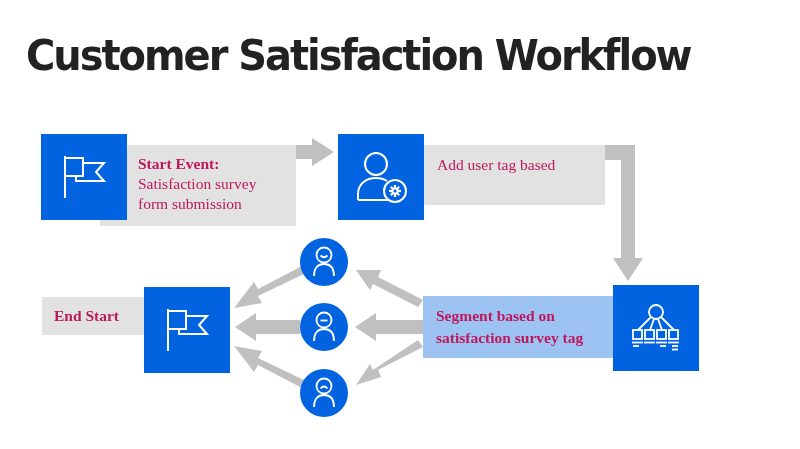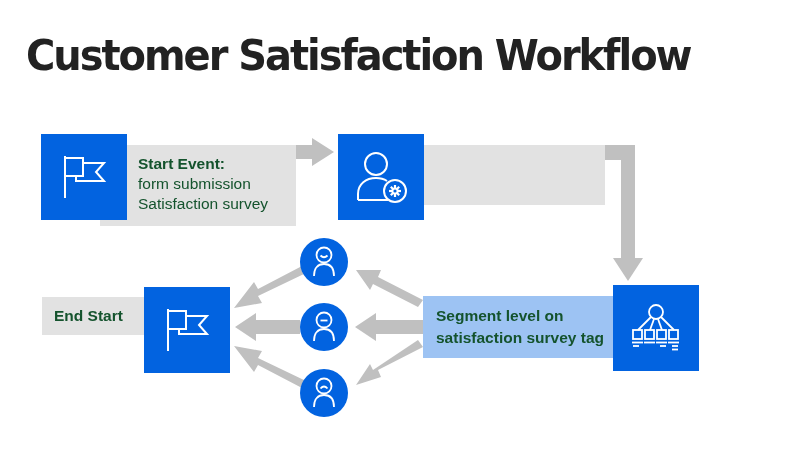--- a/index.html
+++ b/index.html
@@ -7,21 +7,21 @@
   .title {
     position: absolute; left: 26px; top: 30px;
     font-family: "DejaVu Sans", sans-serif; font-weight: bold;
     font-size: 43px; letter-spacing: -2.2px; color: #222222; white-space: nowrap;
     transform: scaleX(0.93); transform-origin: left center;
   }
   svg.connectors { position: absolute; left: 0; top: 0; }
   .grey-box { position: absolute; background: #e2e2e2; }
   .blue-box { position: absolute; background: #0263e0; width: 86px; height: 86px; }
   .lb-box { position: absolute; background: #9dc3f3; }
-  .txt { position: absolute; color: #14532d; font-size: 15.5px; line-height: 20px; }
+  .txt { position: absolute; color: #be185d; font-size: 15.5px; line-height: 20px; font-family: Liberation Serif, serif; }
   .txt b { font-weight: bold; display: block; }
   .circle { position: absolute; width: 48px; height: 48px; border-radius: 50%; background: #0263e0; }
   .icon svg { width: 100%; height: 100%; display: block; }
 </style>
 </head>
 <body>
 
 <div class="title">Customer Satisfaction Workflow</div>
 
 <svg class="connectors" width="800" height="449">
@@ -46,22 +46,22 @@
   <svg viewBox="0 0 86 86">
     <g fill="none" stroke="#ffffff" stroke-width="2" stroke-linejoin="miter">
       <line x1="24" y1="22" x2="24" y2="64"></line>
       <polyline points="24,24 42,24 42,42 24,42"></polyline>
       <polyline points="42,29 63,29 55,38 63,47 35,47 35,42"></polyline>
     </g>
   </svg>
 </div>
 <div class="txt" style="left:138px; top:154px;">
   <b>Start Event:</b>
+  <div>Satisfaction survey</div>
   <div>form submission</div>
-  <div>Satisfaction survey</div>
 </div>
 
 <div class="grey-box" style="left:424px; top:145px; width:181px; height:60px;"></div>
 <div class="blue-box icon" style="left:338px; top:134px;">
   <svg viewBox="0 0 86 86">
     <g fill="none" stroke="#ffffff" stroke-width="2">
       <circle cx="38" cy="30" r="11"></circle>
       <path d="M20,66 L20,60 C20,50 28,44 38,44 C42,44 46,45 49,47"></path>
       <line x1="20" y1="66" x2="50" y2="66"></line>
       <circle cx="57" cy="57" r="11" fill="#0263e0"></circle>
@@ -72,20 +72,21 @@
         <line x1="57" y1="51" x2="57" y2="63"></line>
         <line x1="51" y1="57" x2="63" y2="57"></line>
         <line x1="52.8" y1="52.8" x2="61.2" y2="61.2"></line>
         <line x1="61.2" y1="52.8" x2="52.8" y2="61.2"></line>
       </g>
       <circle cx="57" cy="57" r="1.6" fill="#0263e0"></circle>
     </g>
   </svg>
 </div>
 <div class="txt" style="left:437px; top:155px;">
+  <div>Add user tag based</div>
 </div>
 
 <div class="lb-box" style="left:423px; top:296px; width:190px; height:62px;"></div>
 <div class="blue-box icon" style="left:613px; top:285px;">
   <svg viewBox="0 0 86 86">
     <g fill="none" stroke="#ffffff" stroke-width="1.8">
       <circle cx="43" cy="27" r="7"></circle>
       <line x1="38" y1="32" x2="25" y2="45"></line>
       <line x1="41" y1="34" x2="37" y2="45"></line>
       <line x1="45" y1="34" x2="49" y2="45"></line>
@@ -99,21 +100,21 @@
       <line x1="43" y1="57.5" x2="54" y2="57.5"></line>
       <line x1="55" y1="57.5" x2="66" y2="57.5"></line>
       <line x1="20" y1="61" x2="26" y2="61"></line>
       <line x1="47" y1="61" x2="53" y2="61"></line>
       <line x1="59" y1="61" x2="65" y2="61"></line>
       <line x1="59" y1="64.5" x2="65" y2="64.5"></line>
     </g>
   </svg>
 </div>
 <div class="txt" style="left:436px; top:305px; font-weight:bold; font-size:15.5px; line-height:22px;">
-  <div>Segment level on</div>
+  <div>Segment based on</div>
   <div>satisfaction survey tag</div>
 </div>
 
 <div class="circle icon" style="left:300px; top:238px;">
   <svg viewBox="0 0 48 48">
     <g fill="none" stroke="#ffffff" stroke-width="1.8">
       <circle cx="24" cy="17" r="7.5"></circle>
       <path d="M20.5,17.5 Q24,21 27.5,17.5"></path>
       <path d="M14,38 C14,30 18,26 24,26 C30,26 34,30 34,38"></path>
     </g>

